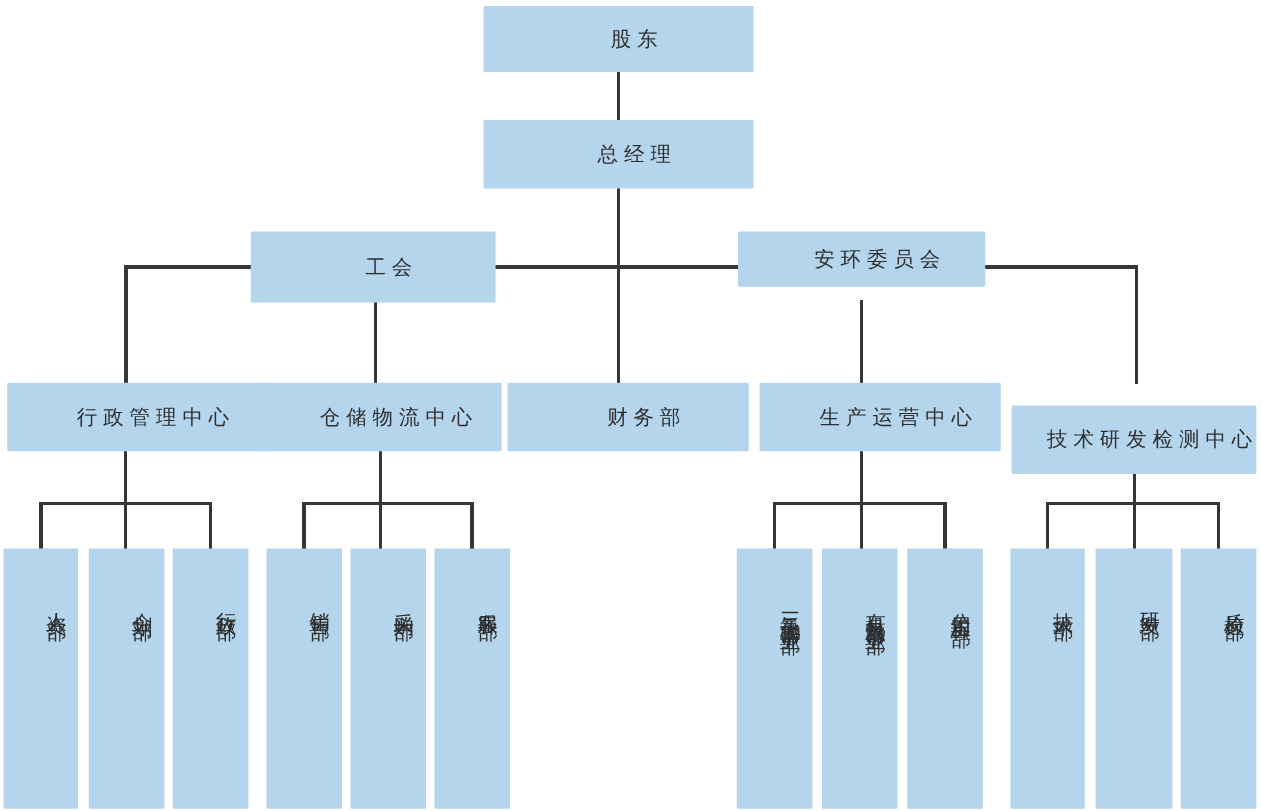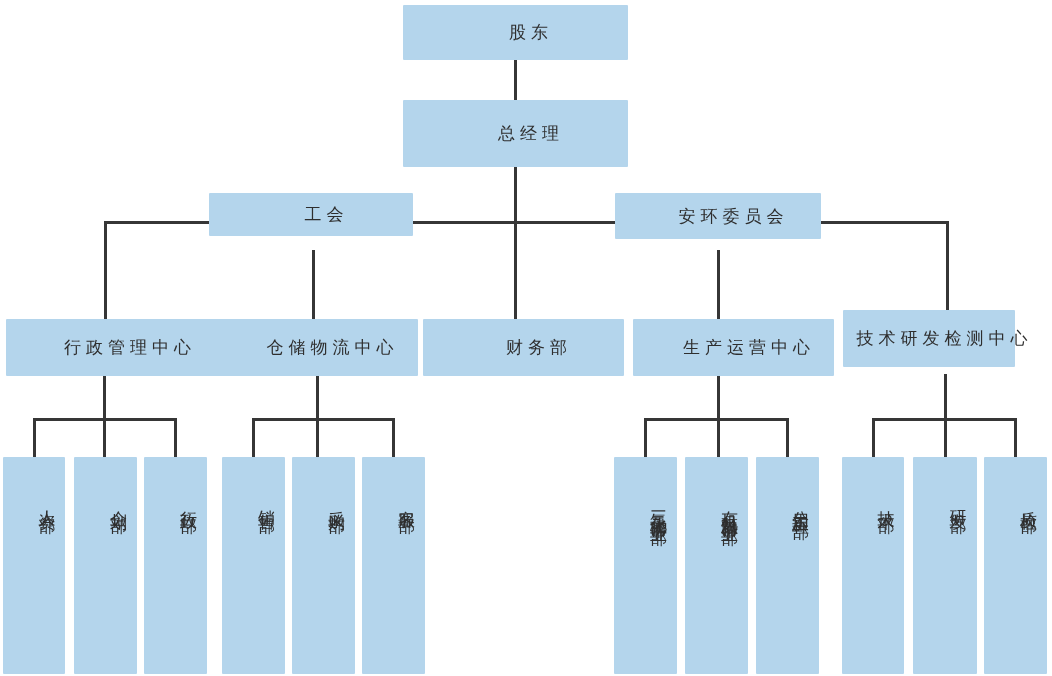--- a/index.html
+++ b/index.html
@@ -98,44 +98,44 @@
     <line x1="945.5" y1="374" x2="945.5" y2="458"></line>
     <line x1="871.5" y1="419.5" x2="1017" y2="419.5"></line>
     <line x1="873" y1="418" x2="873" y2="458"></line>
     <line x1="1015.5" y1="418" x2="1015.5" y2="458"></line>
   </svg>
 
   <div class="node" style="left:403px; top:5px; width:225px; height:55px;">
     <span class="lbl">股东</span>
   </div>
 
-  <div class="node" style="left:403px; top:100px; width:225px; height:67px;text-align:center;">
+  <div class="node" style="left:403px; top:100px; width:225px; height:57px;text-align:center;">
     <span class="lbl">总经理</span>
   </div>
 
-  <div class="node" style="left:209px; top:193px; width:204px; height:43px;">
+  <div class="node" style="left:209px; top:193px; width:204px; height:59px;">
     <span class="lbl">工会</span>
   </div>
   <div class="node" style="left:615px; top:193px; width:206px; height:46px;">
     <span class="lbl">安环委员会</span>
   </div>
 
   <div class="node" style="left:6px; top:319px; width:217px; height:57px;">
     <span class="lbl">行政管理中心</span>
   </div>
   <div class="node" style="left:216px; top:319px; width:202px; height:57px;align-items:center;">
     <span class="lbl">仓储物流中心</span>
   </div>
   <div class="node" style="left:633px; top:319px; width:201px; height:57px;">
     <span class="lbl">生产运营中心</span>
   </div>
   <div class="node" style="left:423px; top:319px; width:201px; height:57px;">
     <span class="lbl">财务部</span>
   </div>
-  <div class="node" style="left:843px; top:310px; width:172px; height:57px;">
+  <div class="node" style="left:843px; top:338px; width:204px; height:57px;">
     <span class="lbl">技术研发检测中心</span>
   </div>
 
   <div class="node vertical" style="left:3px; top:457px; width:62px; height:217px;">
     <span class="lbl">人资部</span>
   </div>
   <div class="node vertical" style="left:74px; top:457px; width:63px; height:217px;">
     <span class="lbl">企划部</span>
   </div>
   <div class="node vertical" style="left:144px; top:457px; width:63px; height:217px;">

